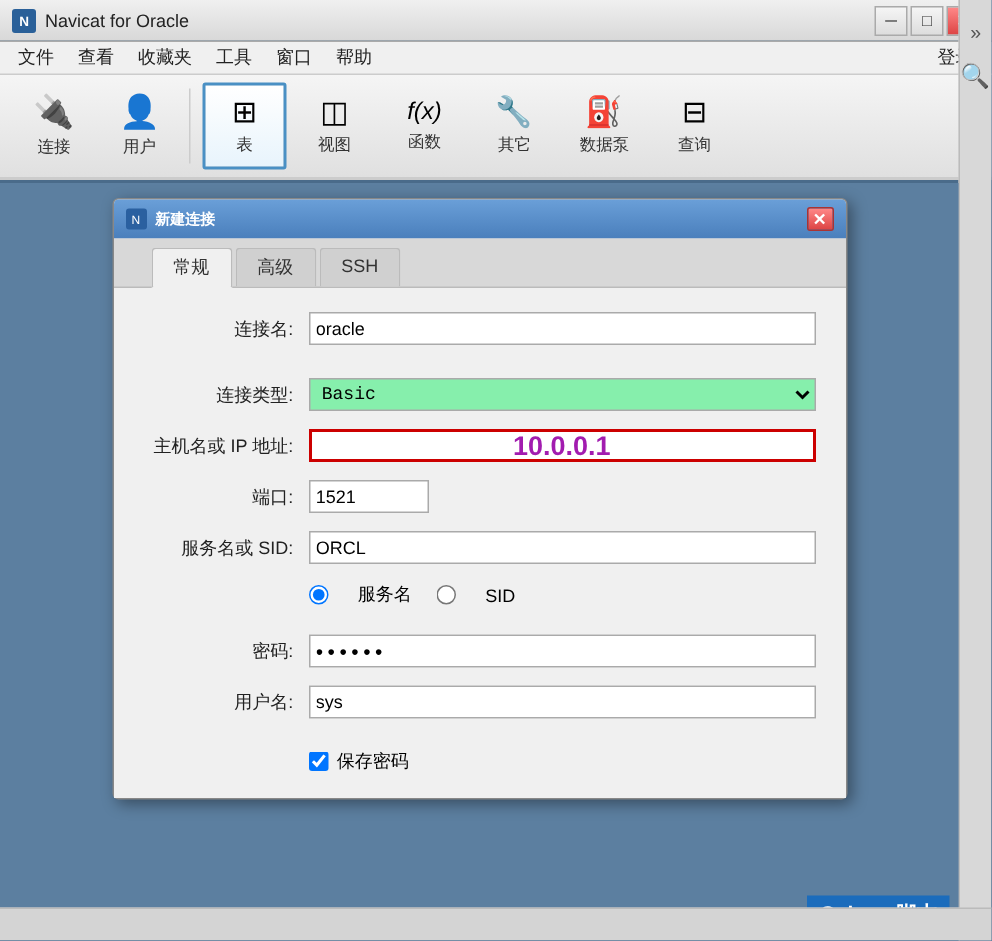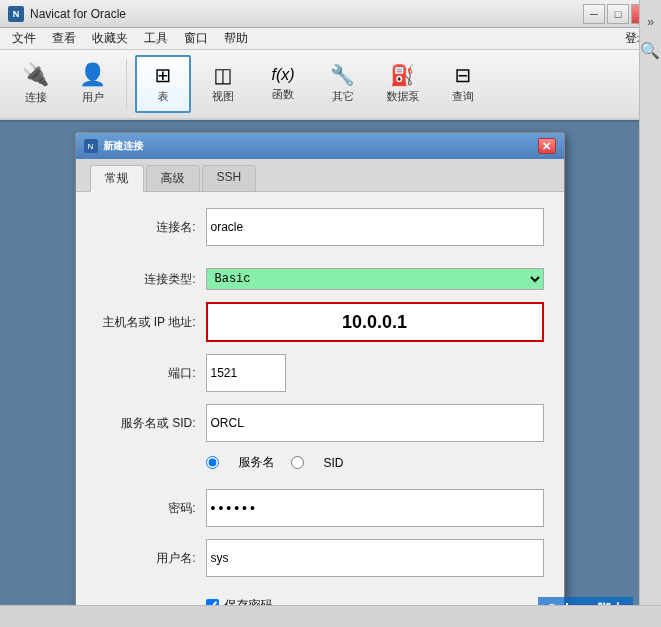--- a/index.html
+++ b/index.html
@@ -198,21 +198,21 @@
       border: 1px solid #a33;
       border-radius: 2px;
       display: flex; align-items: center; justify-content: center;
       color: white; font-size: 11px; font-weight: bold; cursor: pointer;
     }
 
     
     .dialog-tabs {
       display: flex;
       background: #d8d8d8;
-      padding: 6px 8px 0 14px;
+      padding: 6px 8px 0 25px;
       gap: 2px;
       border-bottom: 1px solid #bbb;
     }
     .dialog-tab {
       padding: 4px 14px;
       font-size: 12px;
       border: 1px solid #bbb;
       border-bottom: none;
       cursor: pointer;
       border-radius: 3px 3px 0 0;
@@ -242,38 +242,38 @@
       color: #222;
       text-align: right;
       padding-right: 10px;
       flex-shrink: 0;
     }
     .form-input {
       flex: 1;
       height: 22px;
       border: 1px solid #aaa;
       background: white;
-      padding: 18px 4px;
+      padding: 2px 4px;
       font-size: 12px;
       font-family: inherit;
     }
     .form-select {
       flex: 1;
       height: 22px;
       border: 1px solid #aaa;
       background: #86efac;
       padding: 2px 4px;
       font-size: 12px;
       font-family: Liberation Mono, monospace;
     }
     .form-input-highlight {
       border: 2px solid #cc0000;
       font-size: 18px;
       font-weight: bold;
-      color: #000000;
+      color: #a21caf;
       text-align: center;
     }
     .radio-group {
       display: flex;
       align-items: center;
       gap: 16px;
       flex: 1;
     }
     .radio-item {
       display: flex;

